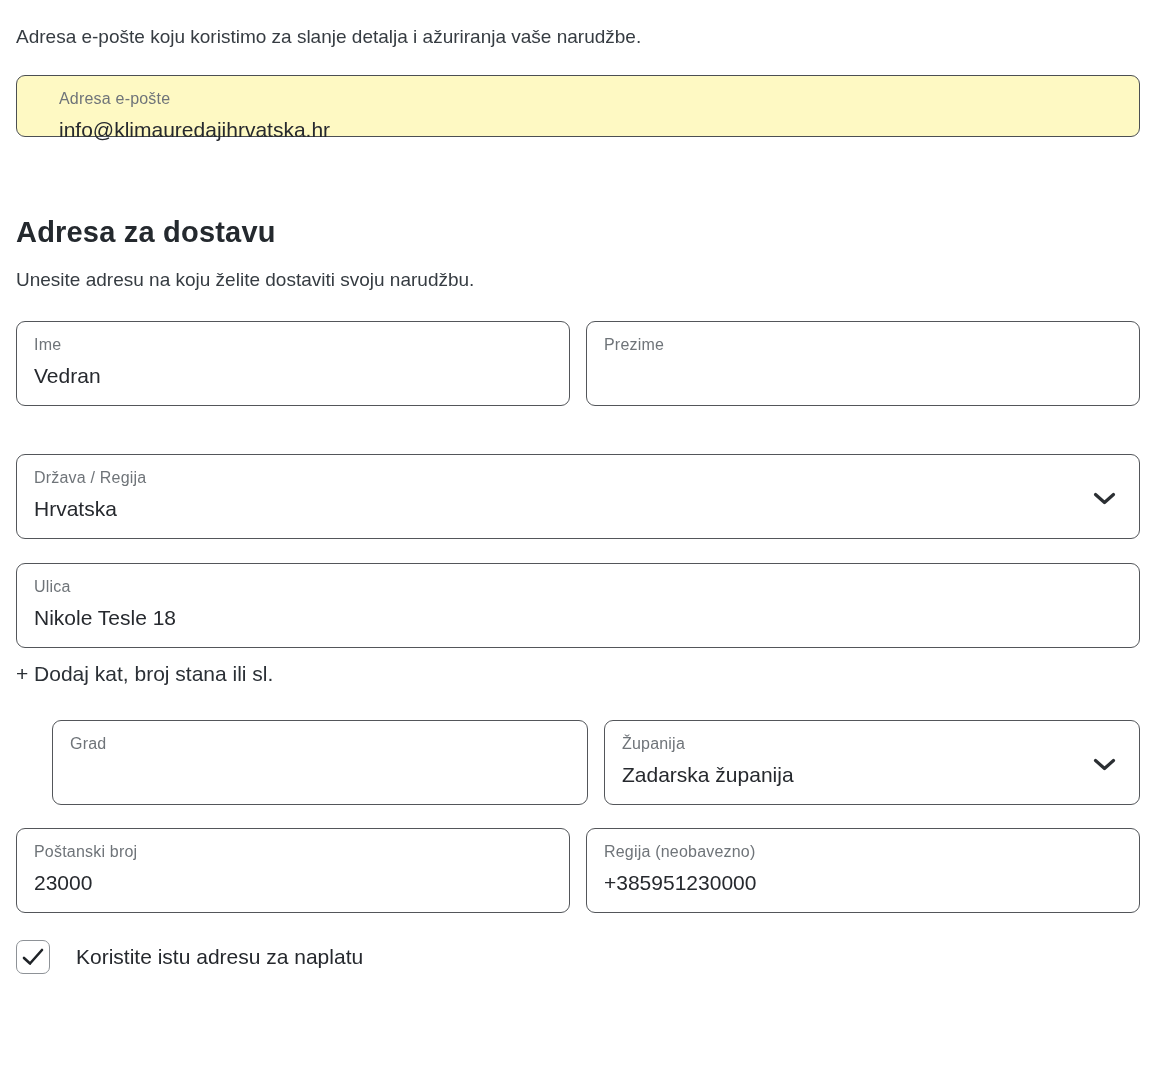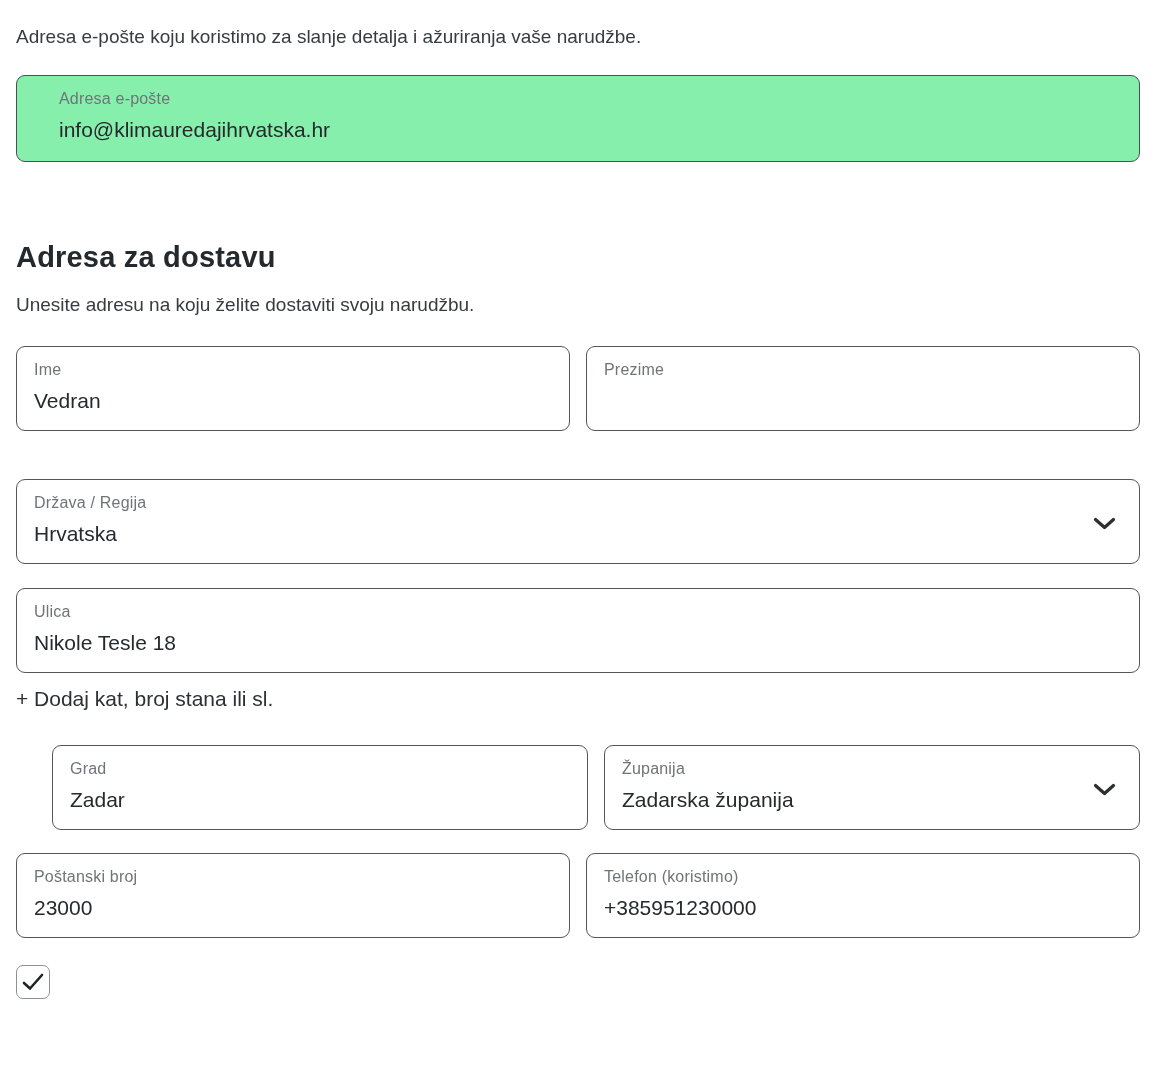--- a/index.html
+++ b/index.html
@@ -52,23 +52,23 @@
     border: none;
     outline: none;
     background: transparent;
     font-family: "Liberation Sans", sans-serif;
     font-size: 21px;
     line-height: 28px;
     color: #26292e;
     padding: 0;
   }
   .field.email-field {
-    height: 87px;
+    height: 62px;
     margin-top: 25px;
-    background: #86efac;
+    background: #fef9c3;
     border-color: #4b4f53;
     padding-left: 42px;
   }
   .section-break { margin-top: 76px; }
   .row-2col {
     display: grid;
     grid-template-columns: 1fr 1fr;
     column-gap: 16px;
     border-radius: 10px;
   }
@@ -161,45 +161,45 @@
     <input type="text" value="Nikole Tesle 18" style="">
   </div>
 
   
   <a href="#" class="add-line-link">+ Dodaj kat, broj stana ili sl.</a>
 
   
   <div class="row-2col mt-city">
     <div class="field">
       <span class="field-label">Grad</span>
-      <input type="text" value="Zadar" style="">
     </div>
     <div class="field" role="button">
       <span class="field-label">Županija</span>
       <span class="field-value">Zadarska županija</span>
       <svg class="select-chevron" viewBox="0 0 23 14" fill="none">
         <path d="M2.5 2.5 L11.5 10.5 L20.5 2.5" stroke="#2b2f33" stroke-width="3.2" stroke-linecap="round" stroke-linejoin="round"></path>
       </svg>
     </div>
   </div>
 
   
   <div class="row-2col mt-post">
     <div class="field">
       <span class="field-label">Poštanski broj</span>
       <input type="text" value="23000" style="">
     </div>
     <div class="field">
-      <span class="field-label">Telefon (koristimo)</span>
+      <span class="field-label">Regija (neobavezno)</span>
       <input type="text" value="+385951230000" style="">
     </div>
   </div>
 
   
   <div class="checkbox-row">
     <div class="checkbox-box" role="checkbox" aria-checked="true">
       <svg width="22" height="18" viewBox="0 0 22 18" fill="none">
         <path d="M2 10 L8 15.5 L20 2" stroke="#1f2327" stroke-width="2.6" stroke-linecap="round" stroke-linejoin="round"></path>
       </svg>
     </div>
+    <span class="checkbox-label">Koristite istu adresu za naplatu</span>
   </div>
 
 </div>
 
 </body></html>

